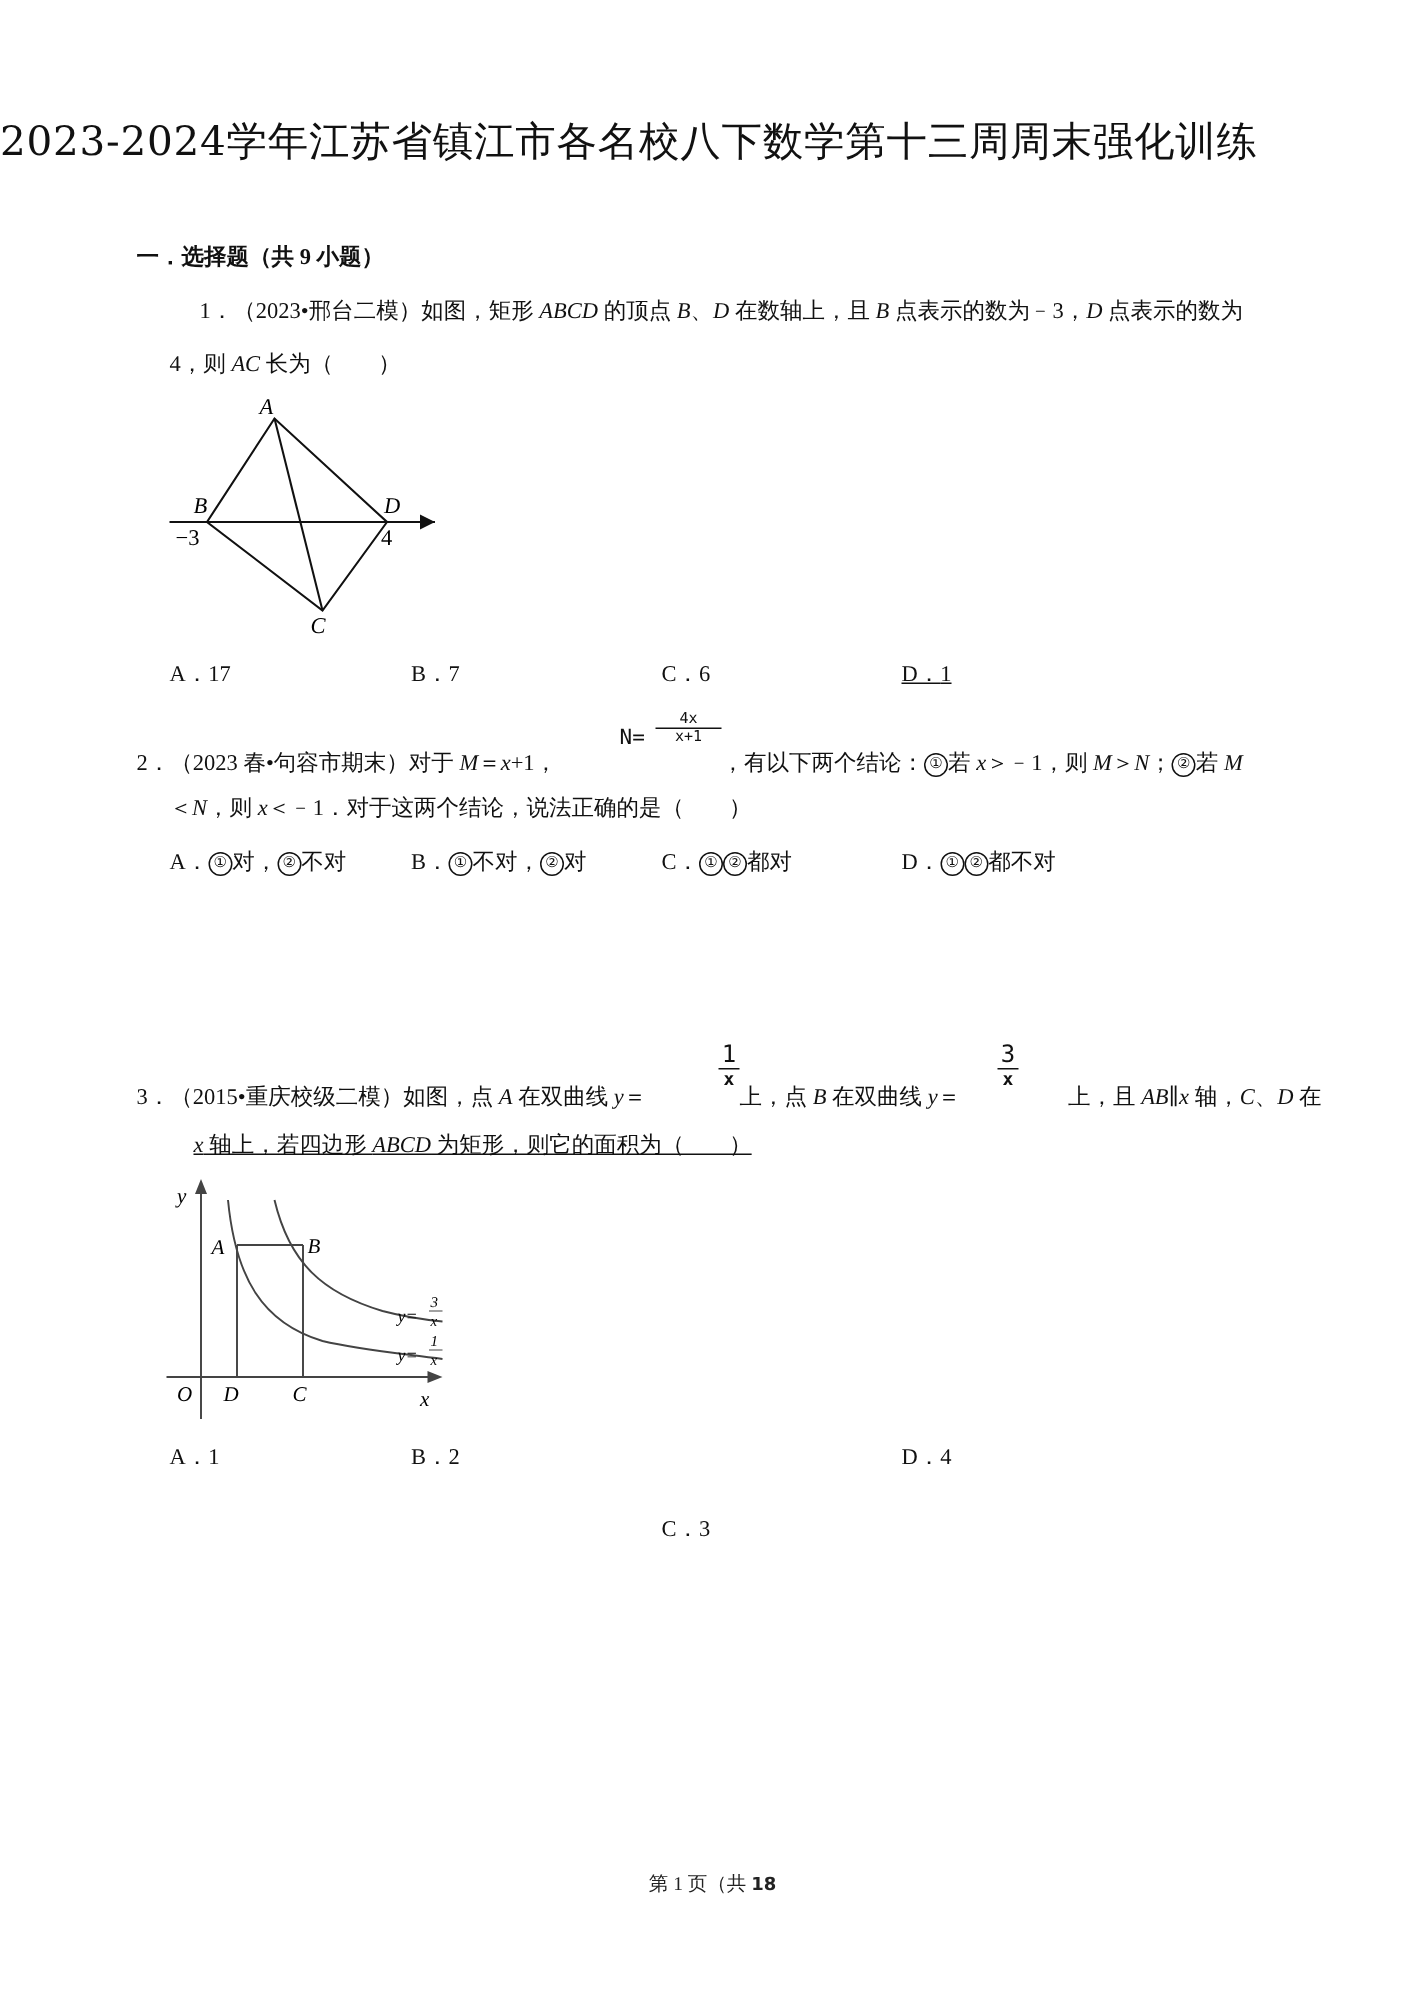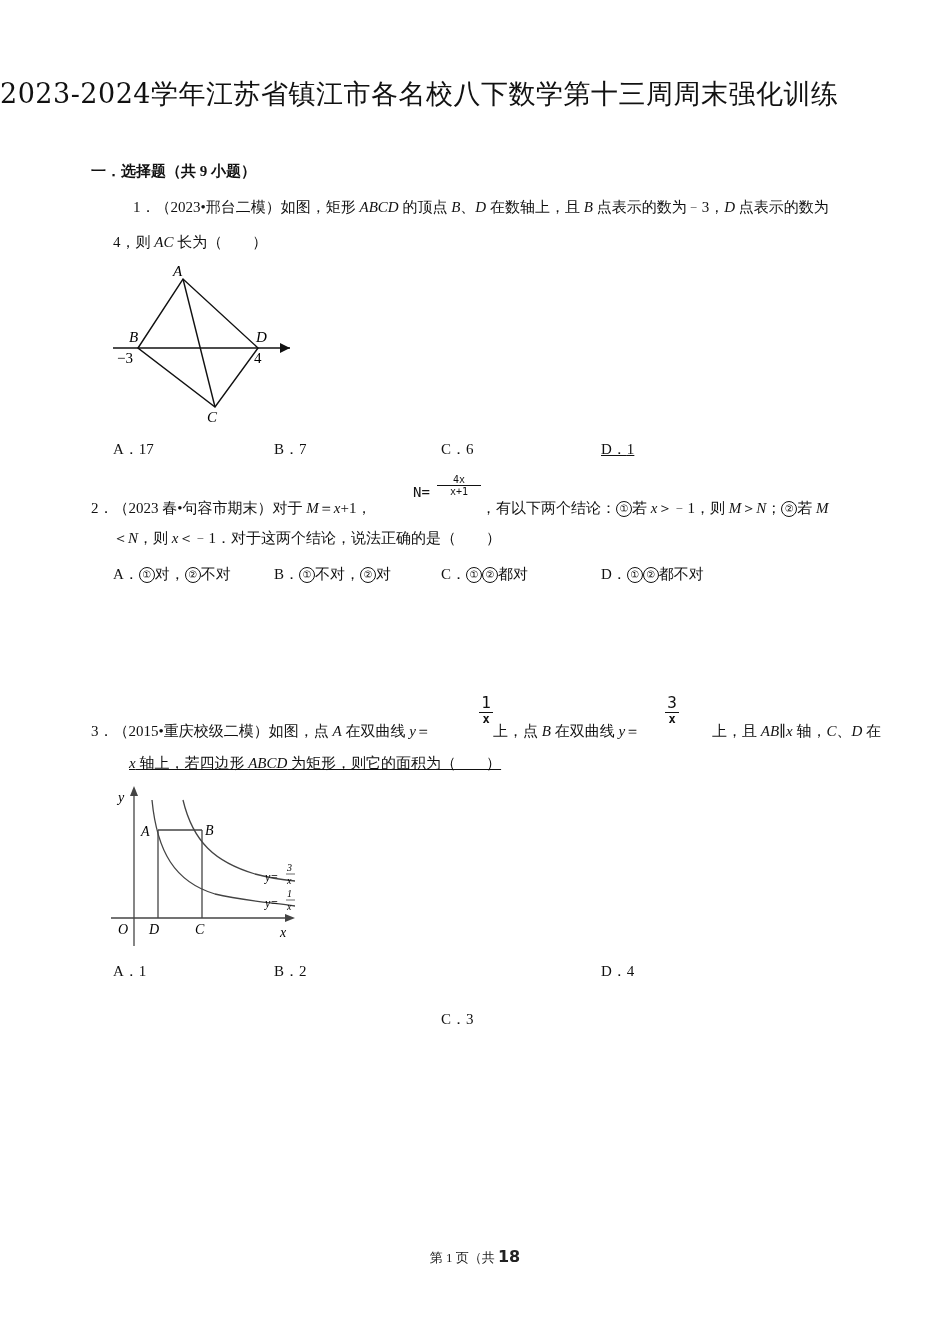--- a/index.html
+++ b/index.html
@@ -11,21 +11,21 @@
   .section { left: 91px; top: 162px; font-size: 15px; font-weight: bold; }
   .line { font-size: 15px; white-space: nowrap; }
   .it { font-style: italic; }
   .opt { font-size: 15px; white-space: nowrap; }
   .frac { position: absolute; font-family: "DejaVu Sans Mono", "Liberation Mono", monospace; text-align: center; }
   .frac .num { display: block; border-bottom: 1.5px solid #111; line-height: 1.1; }
   .frac .den { display: block; line-height: 1.1; }
   .circ { display: inline-block; width: 14px; height: 14px; border: 1px solid #111; border-radius: 50%;
           font-size: 10px; line-height: 14px; text-align: center; font-family: "Liberation Sans", sans-serif; vertical-align: 1px; }
   .footer { left: 0; width: 950px; top: 1247px; text-align: center; font-size: 13px; color: #222; }
-  .footer b { font-family: "DejaVu Sans", sans-serif; font-weight: bold; font-size: 16px; }
+  .footer b { font-family: "DejaVu Sans", sans-serif; font-weight: bold; font-size: 12px; }
   svg text { font-family: "Liberation Serif", serif; font-style: italic; }
 </style>
 </head>
 <body>
 
 <div class="abs title">2023-2024学年江苏省镇江市各名校八下数学第十三周周末强化训练</div>
 
 <div class="abs section">一．选择题（共 9 小题）</div>
 
 <div class="abs line" style="left:91px; top:198px;margin-left:42px;">

